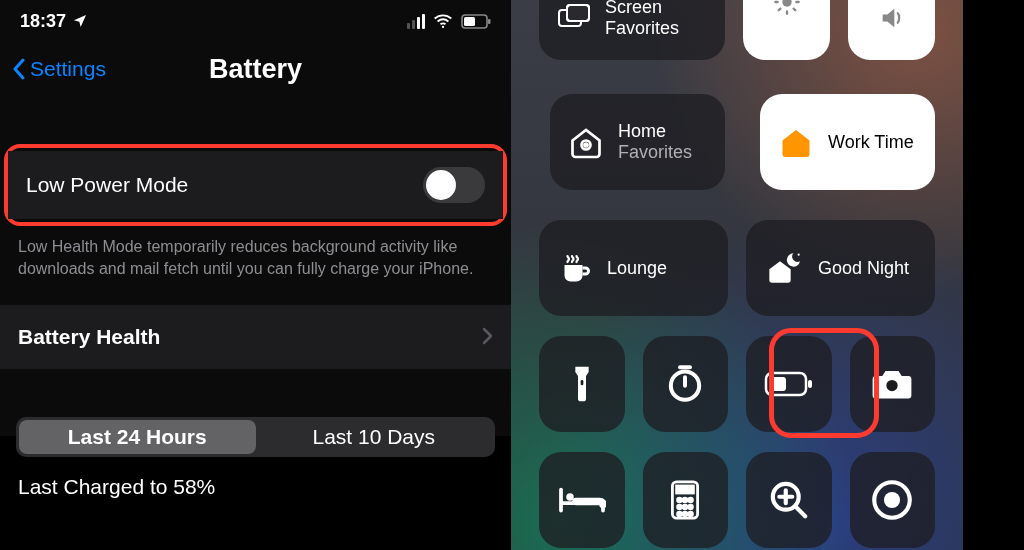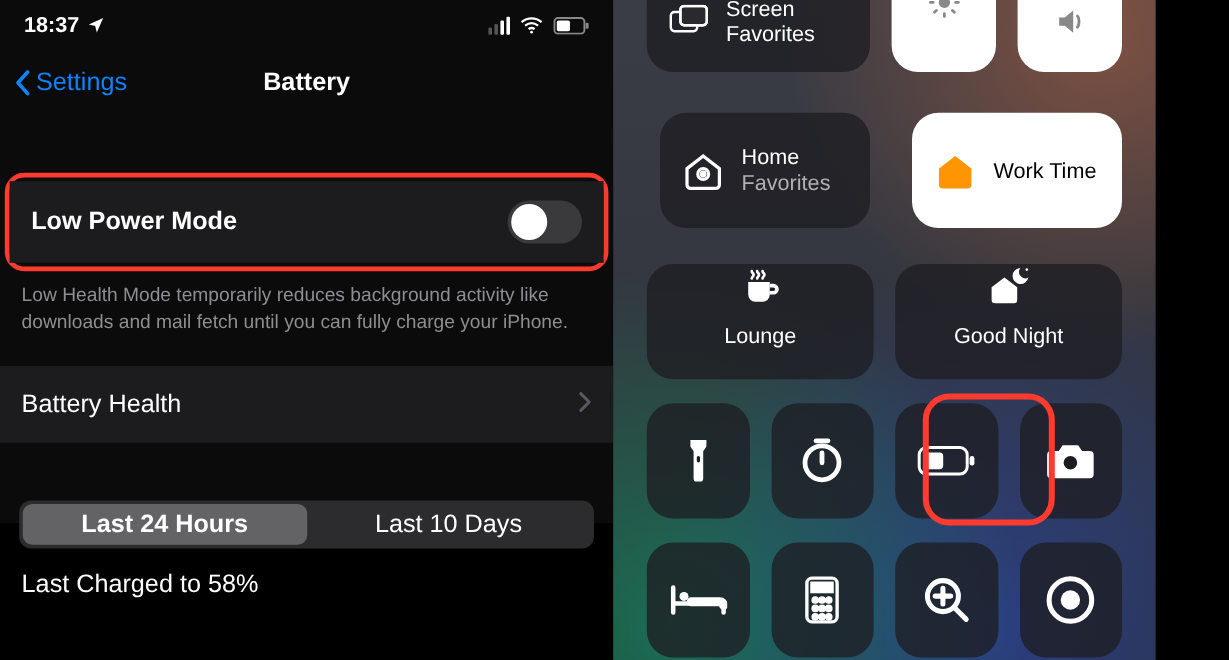--- a/index.html
+++ b/index.html
@@ -48,30 +48,29 @@
   .back-btn {
     display: flex; align-items: center; gap: 4px;
     color: #0a84ff;
     font-size: 21px;
     font-weight: 400;
   }
   .nav-title {
     position: absolute;
     left: 0; right: 0;
     text-align: center;
-    font-size: 21px;
+    font-size: 27px;
     font-weight: 600;
     pointer-events: none;
   }
   .highlight-box {
     border: 4px solid #ff3b30;
     border-radius: 16px;
     margin: 48px 4px 0 4px;
     padding: 3px 0;
-    font-weight: bold;
   }
   .row {
     background: #1c1c1e;
     display: flex;
     align-items: center;
     justify-content: space-between;
     padding: 16px 18px;
     font-size: 21px;
   }
   .toggle {
@@ -93,20 +92,21 @@
     line-height: 1.35;
     padding: 10px 18px 26px 18px;
   }
   .row-link {
     background: #1c1c1e;
     display: flex;
     align-items: center;
     justify-content: space-between;
     padding: 18px 18px;
     font-size: 21px;
+    font-weight: bold;
   }
   .chev { color: #5a5a5e; font-size: 24px; }
   .gap { height: 48px; }
   .seg-wrap { padding: 0 16px; }
   .segmented {
     display: flex;
     background: #2c2c2e;
     border-radius: 10px;
     padding: 3px;
     height: 40px;
@@ -160,21 +160,21 @@
   .tile .lbl2 { font-size: 18px; font-weight: 400; color: #b0b0b4; }
   .row-home {
     position: absolute; top: 94px; left: 28px; right: 28px;
     height: 96px; display: flex; gap: 35px; padding-left: 11px;
   }
   .row-home .tile { width: 220px; padding: 0 18px; gap: 14px; }
   .row-lounge {
     position: absolute; top: 220px; left: 28px; right: 28px;
     height: 96px; display: flex; gap: 18px;
   }
-  .row-lounge .tile { width: 220px; padding: 0 18px; gap: 14px; flex-direction: column; }
+  .row-lounge .tile { width: 220px; padding: 0 18px; gap: 14px; }
   .row-ctl {
     position: absolute; top: 336px; left: 28px; right: 28px;
     height: 96px; display: flex; gap: 18px;
   }
   .row-ctl .tile { width: 98px; height: 96px; justify-content: center; }
   .row-ctl2 {
     position: absolute; top: 452px; left: 28px; right: 28px;
     height: 96px; display: flex; gap: 18px;
   }
   .row-ctl2 .tile { width: 98px; height: 96px; justify-content: center; }

